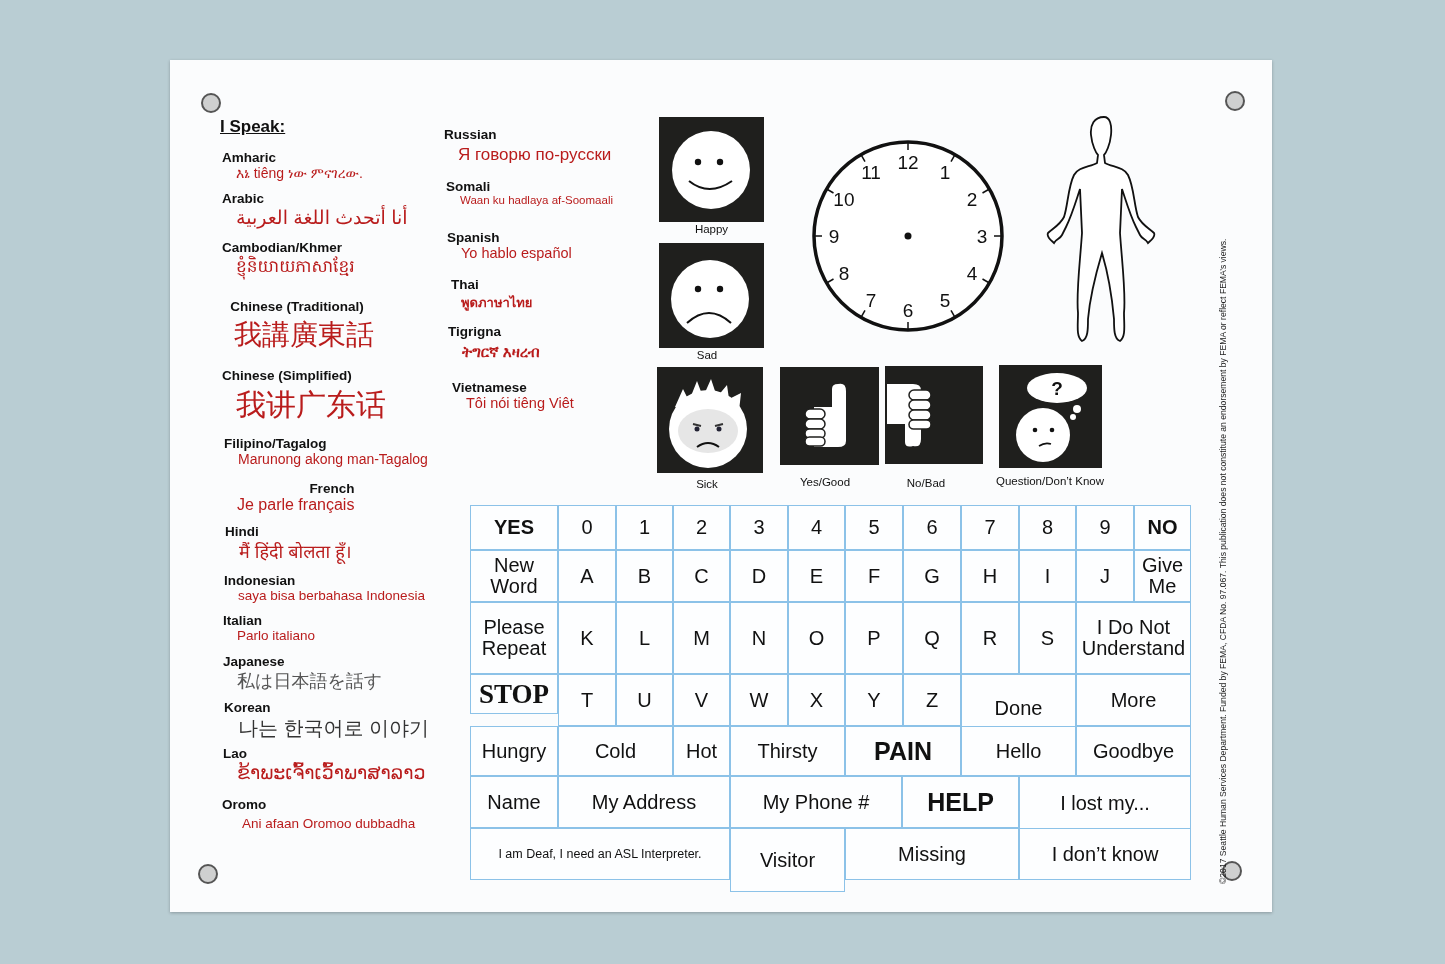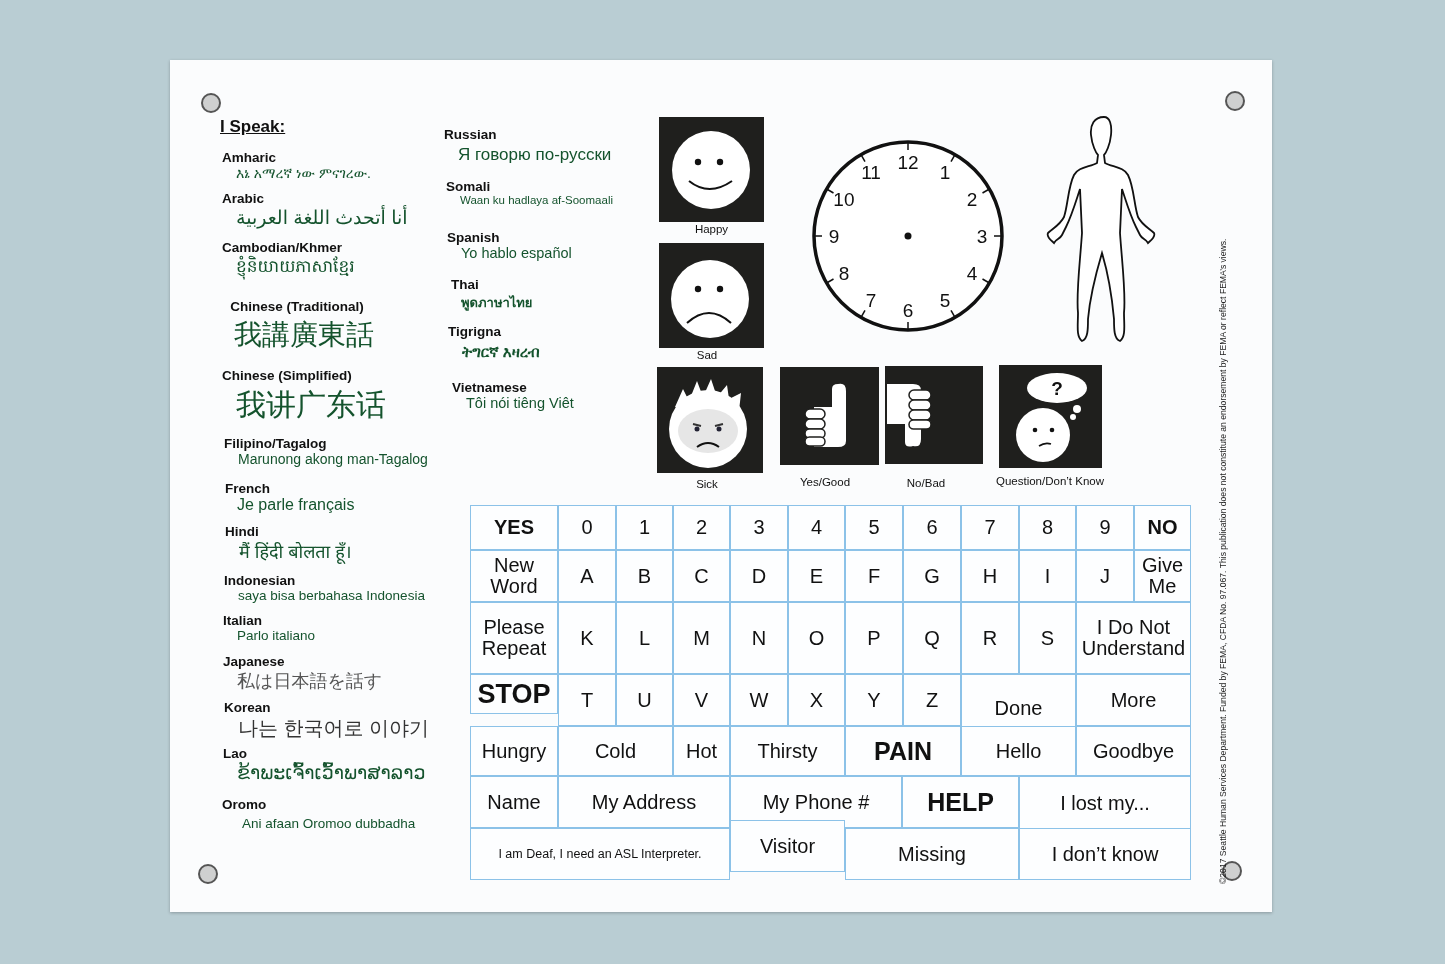--- a/index.html
+++ b/index.html
@@ -2,21 +2,21 @@
 <html><head>
 <meta charset="utf-8">
 <style>
   html,body{margin:0;padding:0;}
   body{width:1445px;height:964px;background:#b9cdd3;position:relative;overflow:hidden;font-family:"DejaVu Sans","Liberation Sans",sans-serif;color:#111;}
   .paper{position:absolute;left:170px;top:60px;width:1102px;height:852px;background:#fbfcfd;box-shadow:0 1px 3px rgba(0,0,0,.25);}
   .hole{position:absolute;width:20px;height:20px;border-radius:50%;background:#cfd0d0;border:2px solid #555;box-sizing:border-box;}
   .title{position:absolute;left:220px;top:117px;font-size:17px;font-weight:bold;text-decoration:underline;font-family:"Liberation Sans",sans-serif;}
   .lang{position:absolute;font-family:"Liberation Sans",sans-serif;}
   .lang .name{font-size:13.5px;font-weight:bold;display:block;white-space:nowrap;}
-  .lang .phrase{display:block;white-space:nowrap;margin-left:14px;color:#14532d;}
+  .lang .phrase{display:block;white-space:nowrap;margin-left:14px;color:#b91c1c;}
   .pic{position:absolute;background:#1f1f1d;}
   .pic-label{position:absolute;font-size:11.5px;text-align:center;font-family:"Liberation Sans",sans-serif;white-space:nowrap;}
   .grid{position:absolute;left:470px;top:505px;width:721px;height:375px;}
   .cell{position:absolute;box-sizing:border-box;border:1px solid #8cc2e8;display:flex;align-items:center;justify-content:center;text-align:center;font-family:"Liberation Sans",sans-serif;font-size:20px;line-height:21px;background:#fdfeff;cursor:pointer;}
   .cell.bold{font-weight:bold;}
   .cell.small{font-size:12.5px;}
   .footer{position:absolute;left:1218px;top:884px;transform-origin:0 0;transform:rotate(-90deg);font-size:8.6px;white-space:nowrap;font-family:"Liberation Sans",sans-serif;color:#222;}
 </style>
 </head>
 <body>
@@ -26,21 +26,21 @@
 <div class="hole" style="left:201px;top:93px;"></div>
 <div class="hole" style="left:1225px;top:91px;"></div>
 <div class="hole" style="left:198px;top:864px;"></div>
 <div class="hole" style="left:1222px;top:861px;"></div>
 
 <div class="title">I Speak:</div>
 
 <div>
   <div class="lang" style="left:222px;top:150px;">
     <span class="name">Amharic</span>
-    <span class="phrase" style="font-size:14px;">እኔ አማረኛ ነው ምናገረው.</span>
+    <span class="phrase" style="font-size:14px;">እኔ tiêng ነው ምናገረው.</span>
   </div>
   <div class="lang" style="left:222px;top:191px;">
     <span class="name">Arabic</span>
     <span class="phrase" style="font-size:19px;">أنا أتحدث اللغة العربية</span>
   </div>
   <div class="lang" style="left:222px;top:240px;">
     <span class="name">Cambodian/Khmer</span>
     <span class="phrase" style="font-size:17px;">ខ្ញុំនិយាយភាសាខ្មែរ</span>
   </div>
   <div class="lang" style="left:220px;top:299px;text-align:center;">
@@ -48,21 +48,21 @@
     <span class="phrase" style="font-size:28px;margin-top:2px;">我講廣東話</span>
   </div>
   <div class="lang" style="left:222px;top:368px;">
     <span class="name">Chinese (Simplified)</span>
     <span class="phrase" style="font-size:30px;margin-top:2px;">我讲广东话</span>
   </div>
   <div class="lang" style="left:224px;top:436px;">
     <span class="name">Filipino/Tagalog</span>
     <span class="phrase" style="font-size:14px;">Marunong akong man-Tagalog</span>
   </div>
-  <div class="lang" style="left:225px;top:481px;">
+  <div class="lang" style="left:225px;top:481px;text-align:right;">
     <span class="name">French</span>
     <span class="phrase" style="font-size:16px;margin-left:12px;">Je parle français</span>
   </div>
   <div class="lang" style="left:225px;top:524px;">
     <span class="name">Hindi</span>
     <span class="phrase" style="font-size:18px;font-weight:normal;">मैं हिंदी बोलता हूँ।</span>
   </div>
   <div class="lang" style="left:224px;top:573px;">
     <span class="name">Indonesian</span>
     <span class="phrase" style="font-size:13.5px;">saya bisa berbahasa Indonesia</span>
@@ -263,21 +263,21 @@
   <div class="cell" style="left:260px;top:97px;width:58px;height:72px;">N</div>
   <div class="cell" style="left:318px;top:97px;width:57px;height:72px;">O</div>
   <div class="cell" style="left:375px;top:97px;width:58px;height:72px;">P</div>
   <div class="cell" style="left:433px;top:97px;width:58px;height:72px;">Q</div>
   <div class="cell" style="left:491px;top:97px;width:58px;height:72px;">R</div>
   <div class="cell" style="left:549px;top:97px;width:57px;height:72px;">S</div>
   <div class="cell" style="left:606px;top:97px;width:115px;height:72px;padding:0 4px;">
       <span>I Do Not<br>Understand</span>
     </div>
 
-  <div class="cell bold" style="left:0;top:169px;width:88px;height:40px;font-size:27px;">STOP</div>
+  <div class="cell bold" style="left:0;top:169px;width:88px;height:40px;font-size:27px;font-family:Liberation Serif, serif;">STOP</div>
   <div class="cell" style="left:88px;top:169px;width:58px;height:52px;">T</div>
   <div class="cell" style="left:146px;top:169px;width:57px;height:52px;">U</div>
   <div class="cell" style="left:203px;top:169px;width:57px;height:52px;">V</div>
   <div class="cell" style="left:260px;top:169px;width:58px;height:52px;">W</div>
   <div class="cell" style="left:318px;top:169px;width:57px;height:52px;">X</div>
   <div class="cell" style="left:375px;top:169px;width:58px;height:52px;">Y</div>
   <div class="cell" style="left:433px;top:169px;width:58px;height:52px;">Z</div>
   <div class="cell" style="left:491px;top:169px;width:115px;height:68px;">Done</div>
   <div class="cell" style="left:606px;top:169px;width:115px;height:52px;">More</div>
 
@@ -289,18 +289,18 @@
   <div class="cell bold" style="left:375px;top:221px;width:116px;height:50px;font-size:25px;">PAIN</div>
   <div class="cell" style="left:606px;top:221px;width:115px;height:50px;">Goodbye</div>
 
   <div class="cell" style="left:0;top:271px;width:88px;height:52px;">Name</div>
   <div class="cell" style="left:88px;top:271px;width:172px;height:52px;">My Address</div>
   <div class="cell" style="left:260px;top:271px;width:172px;height:52px;">My Phone #</div>
   <div class="cell bold" style="left:432px;top:271px;width:117px;height:52px;font-size:25px;">HELP</div>
   <div class="cell" style="left:549px;top:271px;width:172px;height:54px;">I lost my...</div>
 
   <div class="cell small" style="left:0;top:323px;width:260px;height:52px;">I am Deaf, I need an ASL Interpreter.</div>
-  <div class="cell" style="left:260px;top:315px;width:115px;height:52px;">Visitor</div>
+  <div class="cell" style="left:260px;top:323px;width:115px;height:64px;">Visitor</div>
   <div class="cell" style="left:375px;top:323px;width:174px;height:52px;">Missing</div>
   <div class="cell" style="left:549px;top:323px;width:172px;height:52px;">I don’t know</div>
 </div>
 
 <div class="footer">©2017 Seattle Human Services Department. Funded by FEMA, CFDA No. 97.067. This publication does not constitute an endorsement by FEMA or reflect FEMA’s views.</div>
 
 </body></html>

